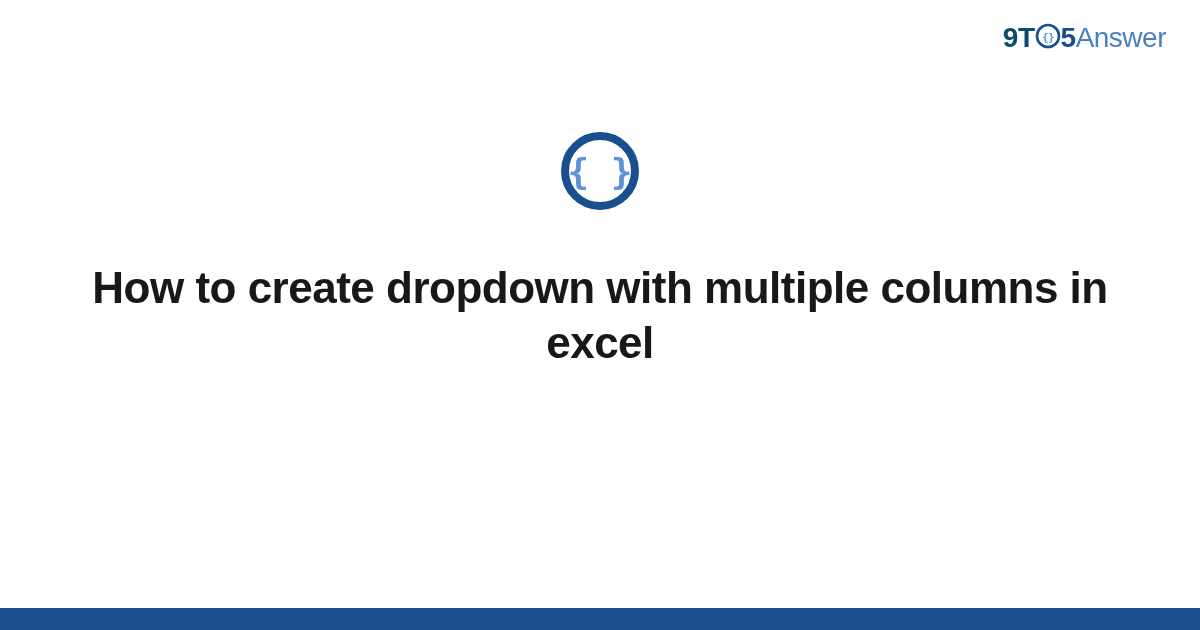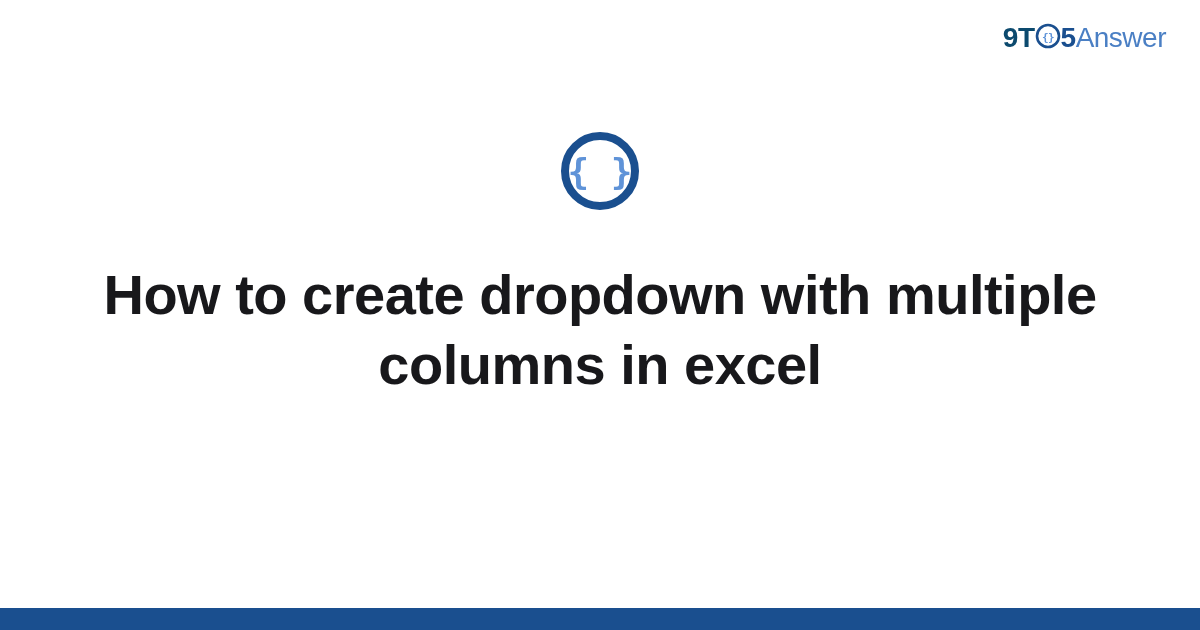--- a/index.html
+++ b/index.html
@@ -48,21 +48,21 @@
       transform: translateX(-50%);
       width: 82px;
       height: 82px;
     }
     .title {
       position: absolute;
       top: 260px;
       left: 0;
       right: 0;
       text-align: center;
-      font-size: 56px;
+      font-size: 44px;
       font-weight: 700;
       color: #18181b;
       letter-spacing: -0.5px;
       line-height: 1.25;
       padding: 0 80px;
     }
     .bottom-bar {
       position: absolute;
       bottom: 0;
       left: 0;

